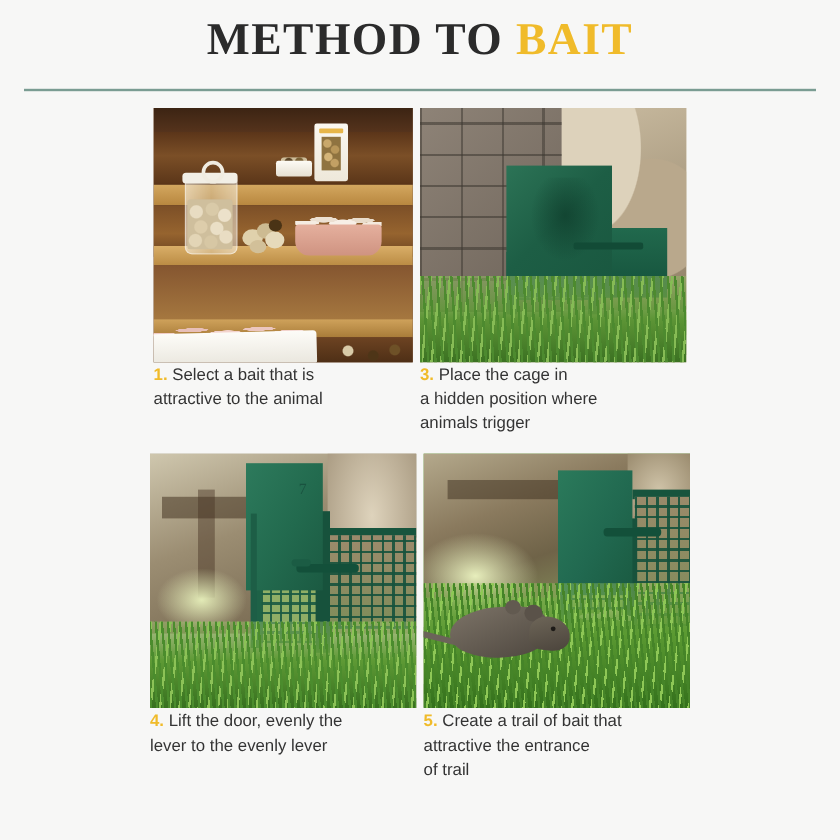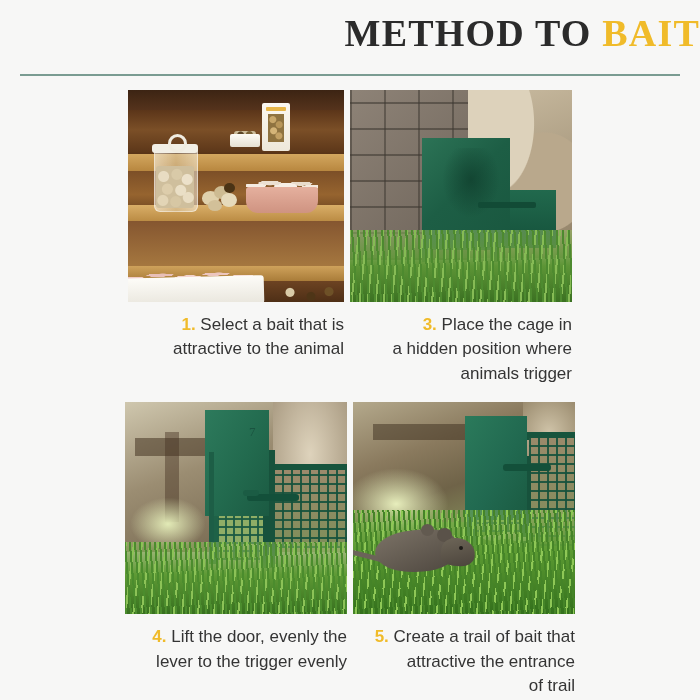--- a/index.html
+++ b/index.html
@@ -6,21 +6,21 @@
   body{
     width:700px;height:700px;
     background:#f7f7f6;
     font-family:"Liberation Sans", sans-serif;
     overflow:hidden;
     position:relative;
   }
   
   .header{
     width:100%;
-    text-align:right;
+    text-align:center;
     padding-top:14px;
     box-sizing:border-box;
   }
   .title{
     font-family:"Liberation Serif", serif;
     font-size:38px;
     font-weight:bold;
     letter-spacing:1.2px;
     color:#2b2b2b;
     line-height:1;
@@ -48,25 +48,24 @@
   }
   .cell-wide{ width:222px; }
   .photo{
     width:100%;
     height:212px;
     position:relative;
     overflow:hidden;
     background:#cfcfcf;
   }
   .caption{
-    margin-top:11px;
-    font-size:17px;
+    font-size:14px;
     color:#343434;
     line-height:1.44;
-    text-align:right;
+    text-align:left;
     width:100%;
   }
   .caption .num{
     color:#f0bb2a;
     font-weight:bold;
   }
   
   .layer{position:absolute;}
 
   
@@ -402,21 +401,21 @@
       <div class="layer door"></div>
       <div class="layer doornum">7</div>
       <div class="layer doorframe"></div>
       <div class="layer lever"></div>
       <div class="layer leverhook"></div>
       <div class="layer grass"></div>
     </div>
     <div class="caption">
       <span class="num">4.</span>
       <span>Lift the door, evenly the</span><br>
-      <span>lever to the trigger evenly</span>
+      <span>lever to the evenly lever</span>
     </div>
   </div>
 
   <div class="cell cell-wide">
     <div class="photo p5">
       <div class="layer bgblur"></div>
       <div class="layer bgbeam"></div>
       <div class="layer bgstone"></div>
       <div class="layer bush"></div>
       <div class="layer cagetop"></div>

